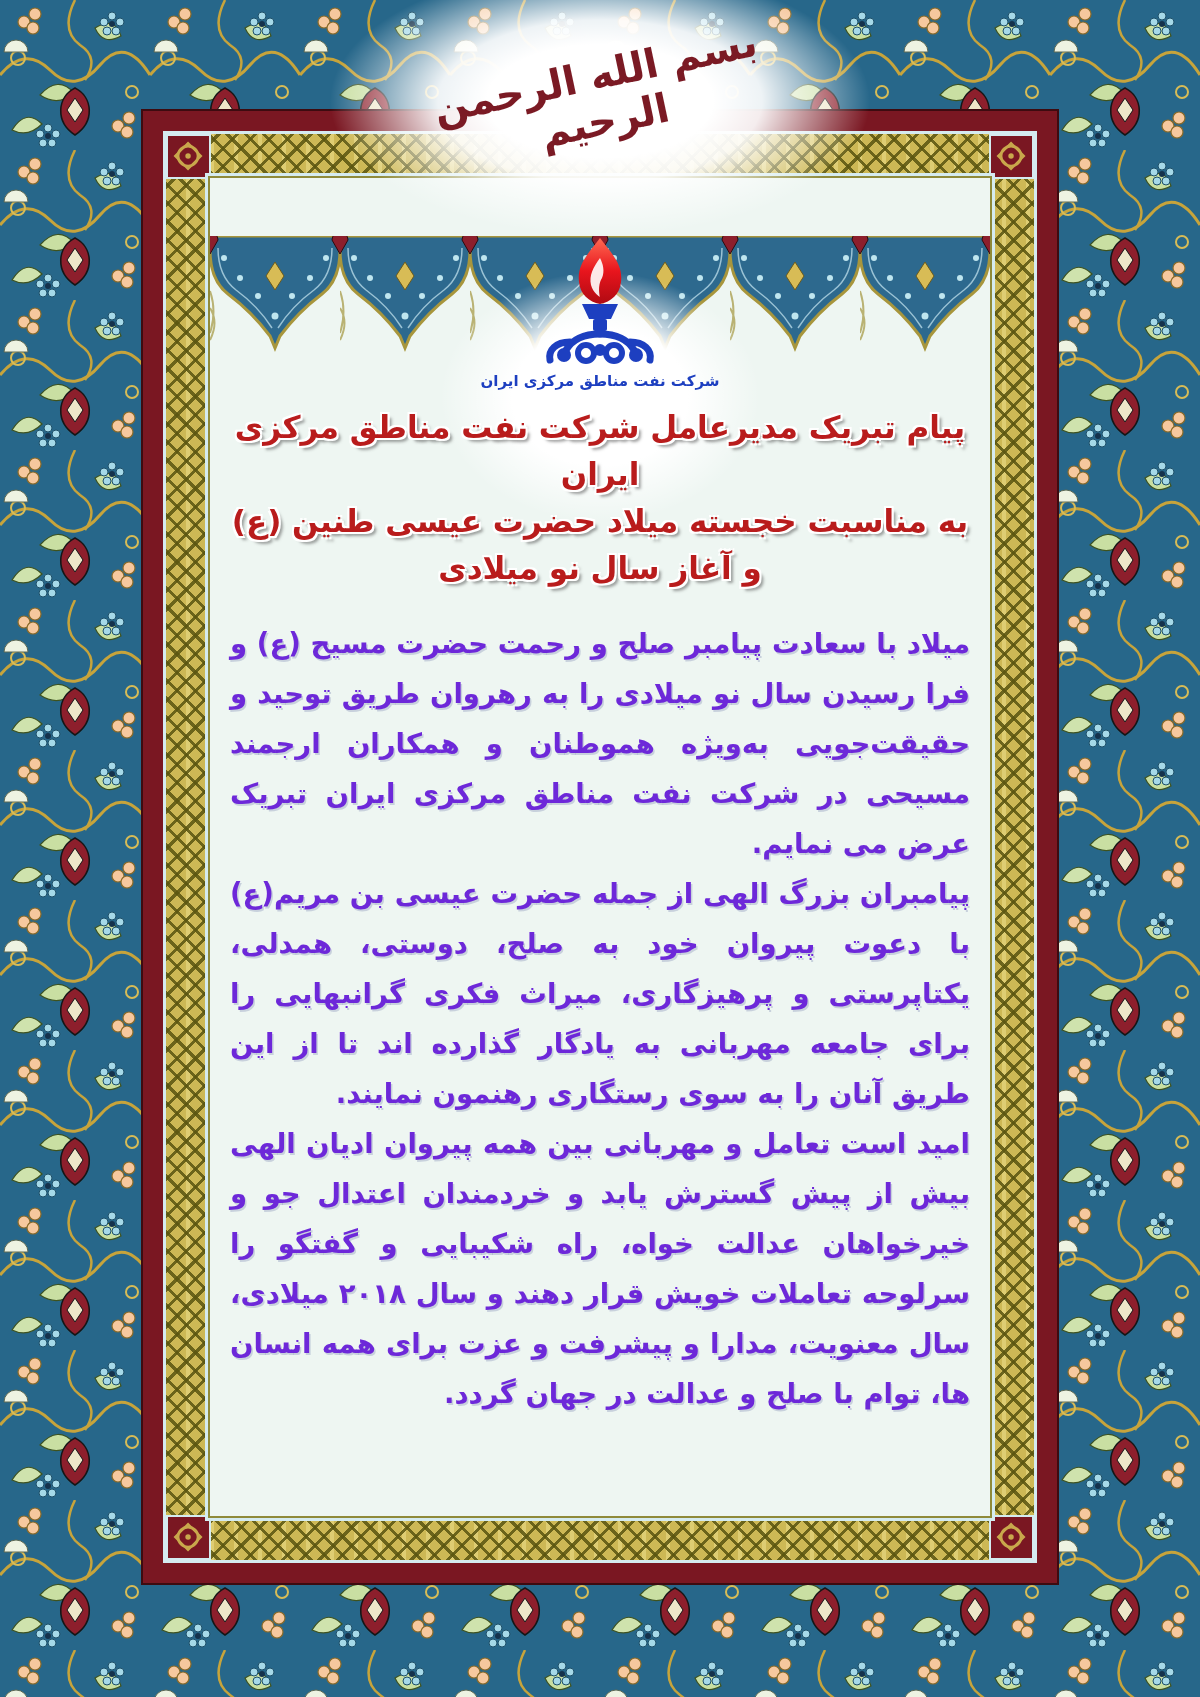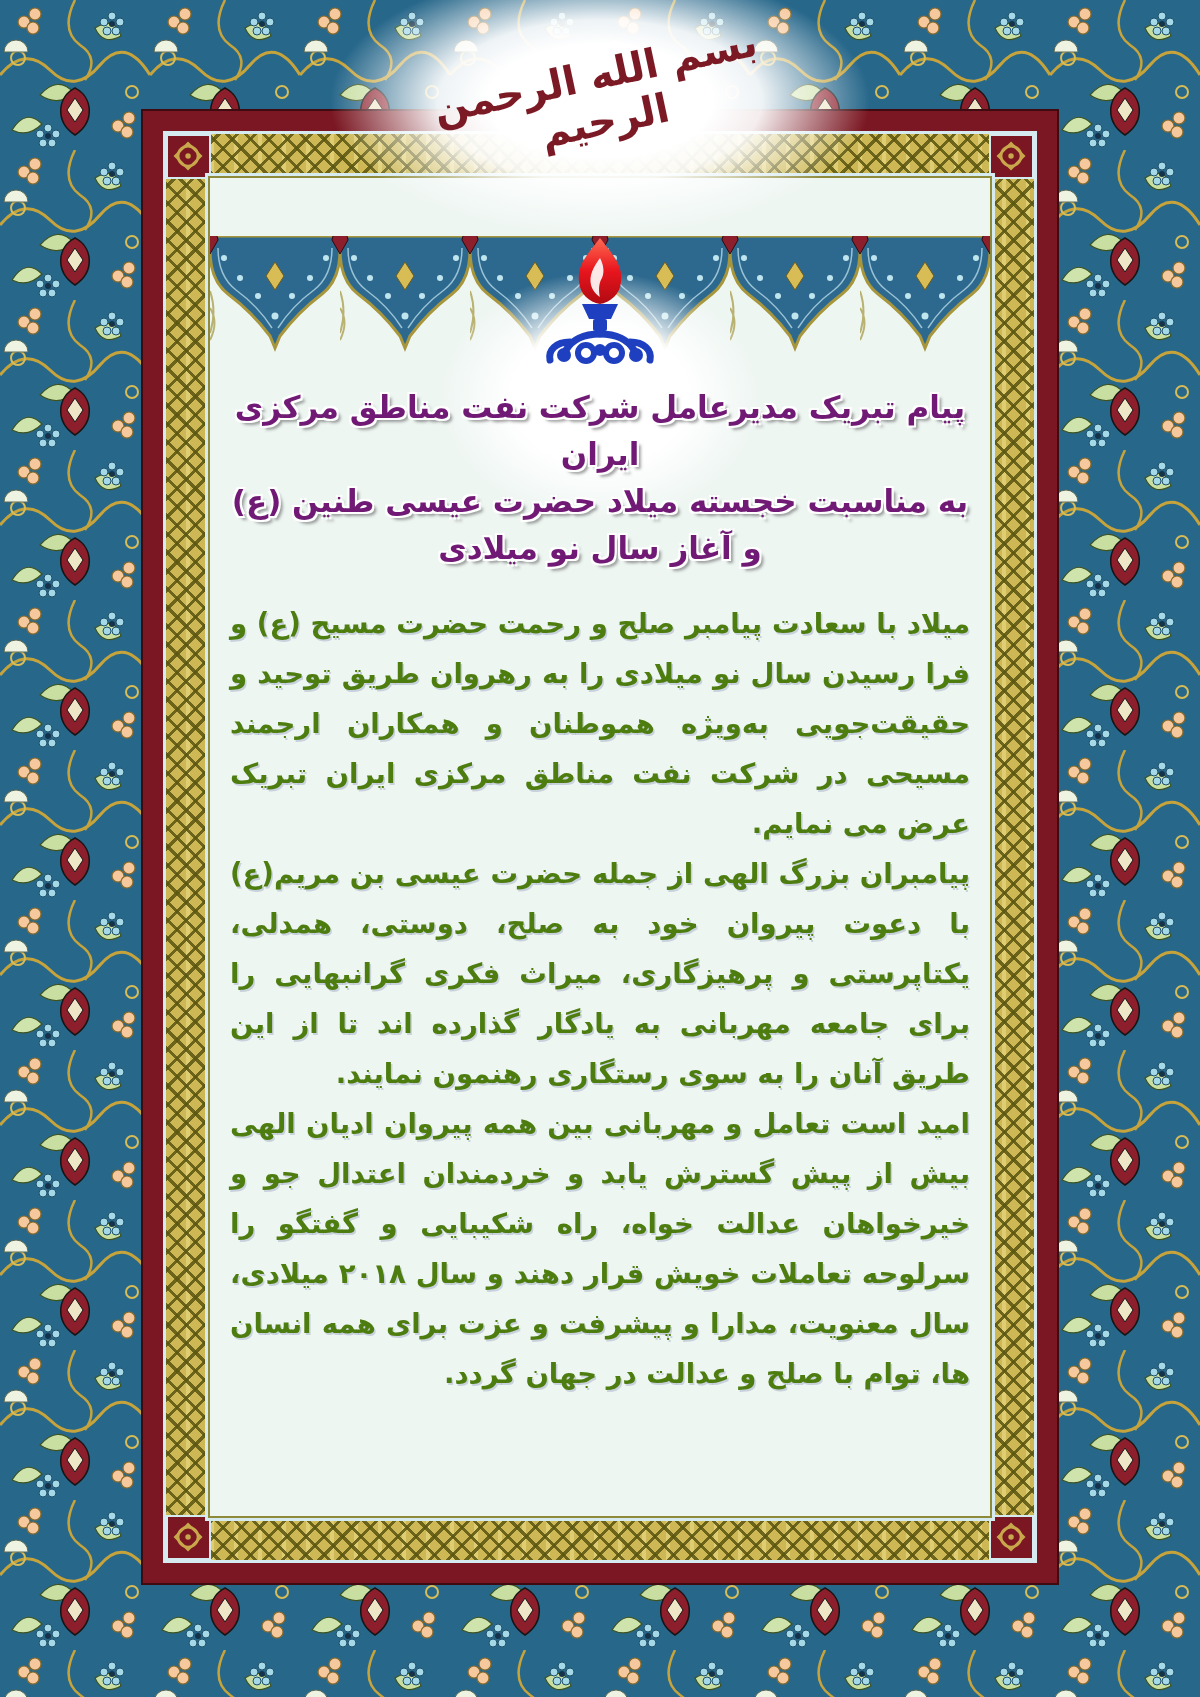--- a/index.html
+++ b/index.html
@@ -29,25 +29,25 @@
   .lambrequin{position:absolute;top:-2px;left:0;right:0;height:135px;z-index:1;}
   .lambrequin svg{display:block;width:100%;height:135px;}
 
   .logo-glow{position:absolute;top:34px;left:50%;transform:translateX(-50%);
              width:320px;height:250px;border-radius:50%;z-index:1;
              background:radial-gradient(closest-side,#ffffff 55%,rgba(255,255,255,0) 100%);}
   .logo-wrap{position:relative;margin:60px auto 2px;width:132px;z-index:2;}
   .company-name{position:relative;z-index:2;text-align:center;color:#1d3fc0;
                 font-weight:bold;font-size:15px;letter-spacing:1px;}
 
-  .title{position:relative;z-index:2;margin:14px 10px 0;text-align:center;color:#701a75;
+  .title{position:relative;z-index:2;margin:14px 10px 0;text-align:center;color:#b91c1c;
          font-size:31px;font-weight:bold;line-height:47px;
          text-shadow:2px 2px 0 #fff,-2px -2px 0 #fff,2px -2px 0 #fff,-2px 2px 0 #fff,4px 4px 3px rgba(70,70,70,.5);}
 
-  .body-text{position:relative;z-index:2;margin:26px 20px 0;color:#4d7c0f;font-size:27.5px;
+  .body-text{position:relative;z-index:2;margin:26px 20px 0;color:#6d28d9;font-size:27.5px;
              font-weight:bold;line-height:50px;text-align:justify;
              text-shadow:1.5px 1.5px 0 rgba(130,140,180,.35);}
   .body-text p{margin:0;}
 
   
   .top-glow{position:absolute;top:-34px;left:50%;transform:translateX(-50%);
             width:540px;height:270px;border-radius:50%;z-index:3;
             background:radial-gradient(closest-side,rgba(255,255,255,1) 42%,rgba(255,255,255,.92) 60%,rgba(255,255,255,0) 100%);}
   .bismillah{position:absolute;top:52px;left:50%;width:460px;margin-left:-230px;z-index:4;
              text-align:center;transform:rotate(-12deg);color:#7b1a24;font-size:40px;
@@ -184,20 +184,21 @@
                   <path d="M36,104 C22,104 14,112 16,122"></path>
                   <path d="M96,104 C110,104 118,112 116,122"></path>
                 </g>
                 <circle cx="30" cy="117" r="7" fill="#1d3fc0"></circle>
                 <circle cx="102" cy="117" r="7" fill="#1d3fc0"></circle>
                 <circle cx="52" cy="115" r="8" fill="none" stroke="#1d3fc0" stroke-width="6"></circle>
                 <circle cx="80" cy="115" r="8" fill="none" stroke="#1d3fc0" stroke-width="6"></circle>
                 <circle cx="66" cy="112" r="6" fill="#1d3fc0"></circle>
               </svg>
             </div>
+            <div class="company-name">شرکت نفت مناطق مرکزی ایران</div>
 
             <div class="title">
               <div>پیام تبریک مدیرعامل شرکت نفت مناطق مرکزی ایران</div>
               <div>به مناسبت خجسته میلاد حضرت عیسی طنین (ع) و آغاز سال نو میلادی</div>
             </div>
 
             <div class="body-text">
               <p>میلاد با سعادت پیامبر صلح و رحمت حضرت مسیح (ع) و فرا رسیدن سال نو میلادی را به رهروان طریق توحید و حقیقت‌جویی به‌ویژه هموطنان و همکاران ارجمند مسیحی در شرکت نفت مناطق مرکزی ایران تبریک عرض می نمایم.</p>
               <p>پیامبران بزرگ الهی از جمله حضرت عیسی بن مریم(ع) با دعوت پیروان خود به صلح، دوستی، همدلی، یکتاپرستی و پرهیزگاری، میراث فکری گرانبهایی را برای جامعه مهربانی به یادگار گذارده اند تا از این طریق آنان را به سوی رستگاری رهنمون نمایند.</p>
               <p>امید است تعامل و مهربانی بین همه پیروان ادیان الهی بیش از پیش گسترش یابد و خردمندان اعتدال جو و خیرخواهان عدالت خواه، راه شکیبایی و گفتگو را سرلوحه تعاملات خویش قرار دهند و سال ۲۰۱۸ میلادی، سال معنویت، مدارا و پیشرفت و عزت برای همه انسان ها، توام با صلح و عدالت در جهان گردد.</p>

